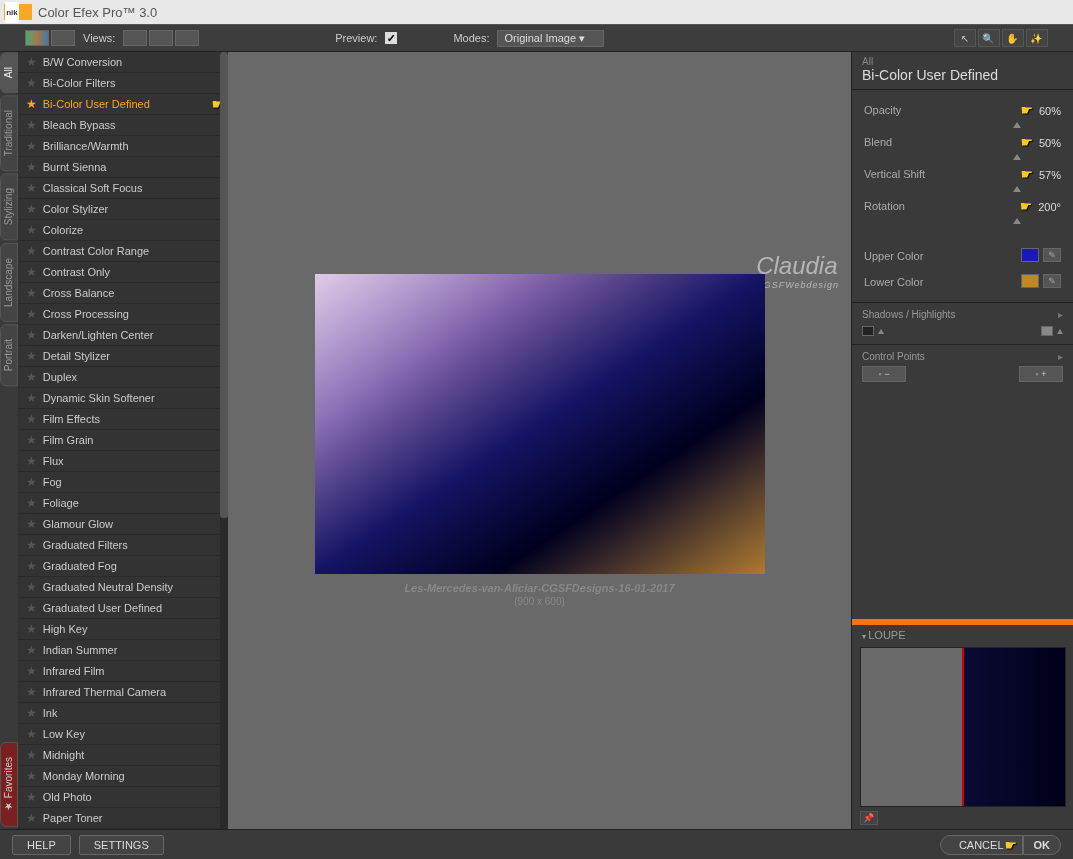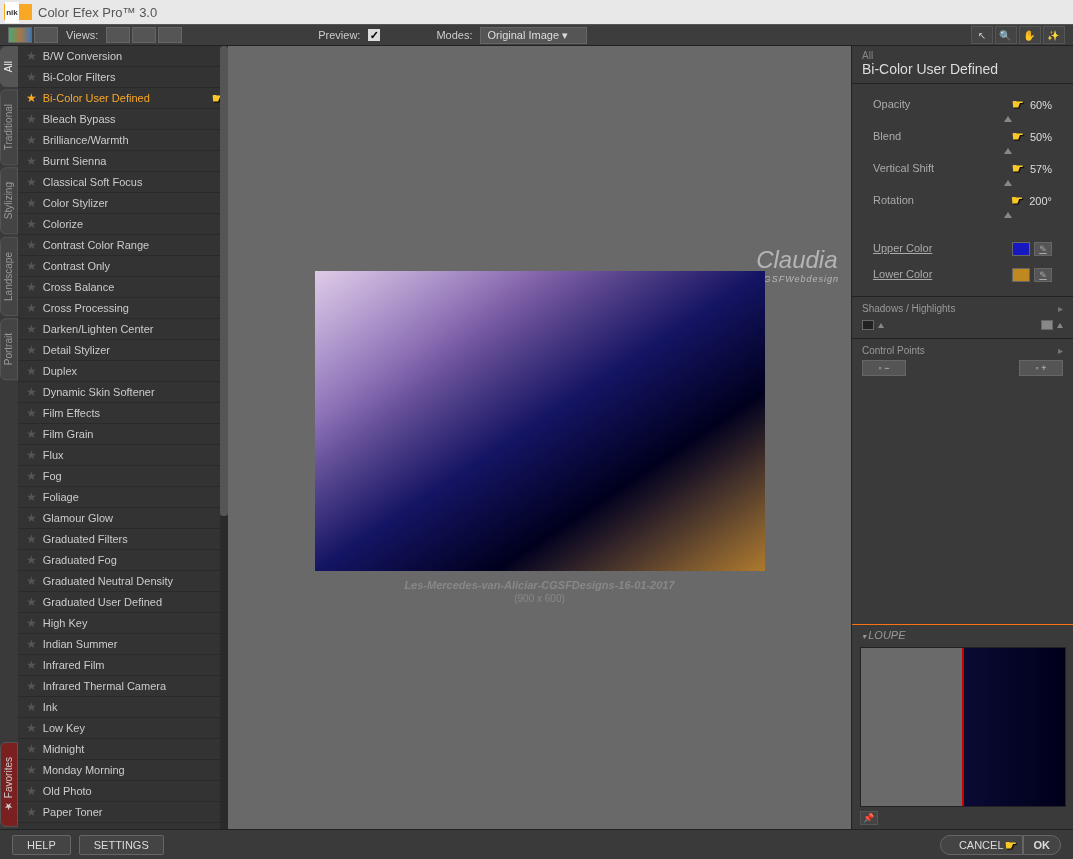--- a/index.html
+++ b/index.html
@@ -37,27 +37,27 @@
   background: #fff;
   margin-left: 1px;
   display: flex;
   align-items: center;
   justify-content: center;
   color: #333;
   font-size: 8px;
   font-weight: bold;
 }
 .toolbar {
-  height: 22px;
+  height: 28px;
   background: #3d3d3d;
   border-top: 1px solid #555;
   border-bottom: 1px solid #222;
   display: flex;
   align-items: center;
-  padding: 0 8px;
+  padding: 0 25px;
   gap: 8px;
   font-size: 11px;
 }
 .toolbar-icon-group {
   display: flex;
   gap: 2px;
 }
 .toolbar-icon {
   width: 24px;
   height: 16px;
@@ -234,21 +234,21 @@
   flex-direction: column;
   border-left: 1px solid #222;
 }
 .rp-header {
   padding: 4px 10px 6px;
   border-bottom: 1px solid #222;
 }
 .rp-header-sub { color: #888; font-size: 10px; }
 .rp-header-title { color: #ddd; font-size: 14px; }
 .rp-controls {
-  padding: 8px 21px;
+  padding: 8px 12px;
 }
 .rp-slider-row {
   display: flex;
   align-items: center;
   justify-content: space-between;
   padding: 4px 0;
   font-size: 11px;
 }
 .rp-slider-label { color: #aaa; }
 .rp-slider-val { color: #ddd; margin-left: 6px; }
@@ -260,24 +260,23 @@
   padding-right: 40px;
 }
 .rp-slider-marker {
   width: 0; height: 0;
   border-left: 4px solid transparent;
   border-right: 4px solid transparent;
   border-bottom: 6px solid #888;
 }
 .rp-color-row {
   display: flex;
-  align-items: flex-start;
+  align-items: flex-end;
   justify-content: space-between;
   padding: 6px 0;
-  text-decoration: underline;
 }
 .rp-swatch-group { display: flex; gap: 4px; }
 .rp-swatch {
   width: 18px;
   height: 14px;
   border: 1px solid #666;
 }
 .rp-dropper {
   width: 18px;
   height: 14px;
@@ -340,24 +339,23 @@
   border-top: 1px solid #222;
   border-bottom: 1px solid #222;
   padding: 6px 10px;
   color: #888;
   font-size: 11px;
   letter-spacing: 1px;
 }
 .rp-collapse::before { content: "▸ "; font-size: 9px; }
 .rp-spacer { flex: 1; }
 .rp-loupe-head {
-  border-top: 1px solid #f97316;
+  border-top: 6px solid #f97316;
   padding: 4px 10px;
   color: #999;
-  font-style: italic;
 }
 .rp-loupe-head::before { content: "▾ "; font-size: 8px; }
 .rp-loupe {
   width: 206px;
   height: 160px;
   margin: 2px auto;
   background: linear-gradient(90deg, #6a6a6a 0%, #6a6a6a 49.5%, #c00 49.5%, #c00 50.5%, #0a0a35 50.5%, #00001a 100%);
   border: 1px solid #222;
 }
 .rp-loupe-pin {

